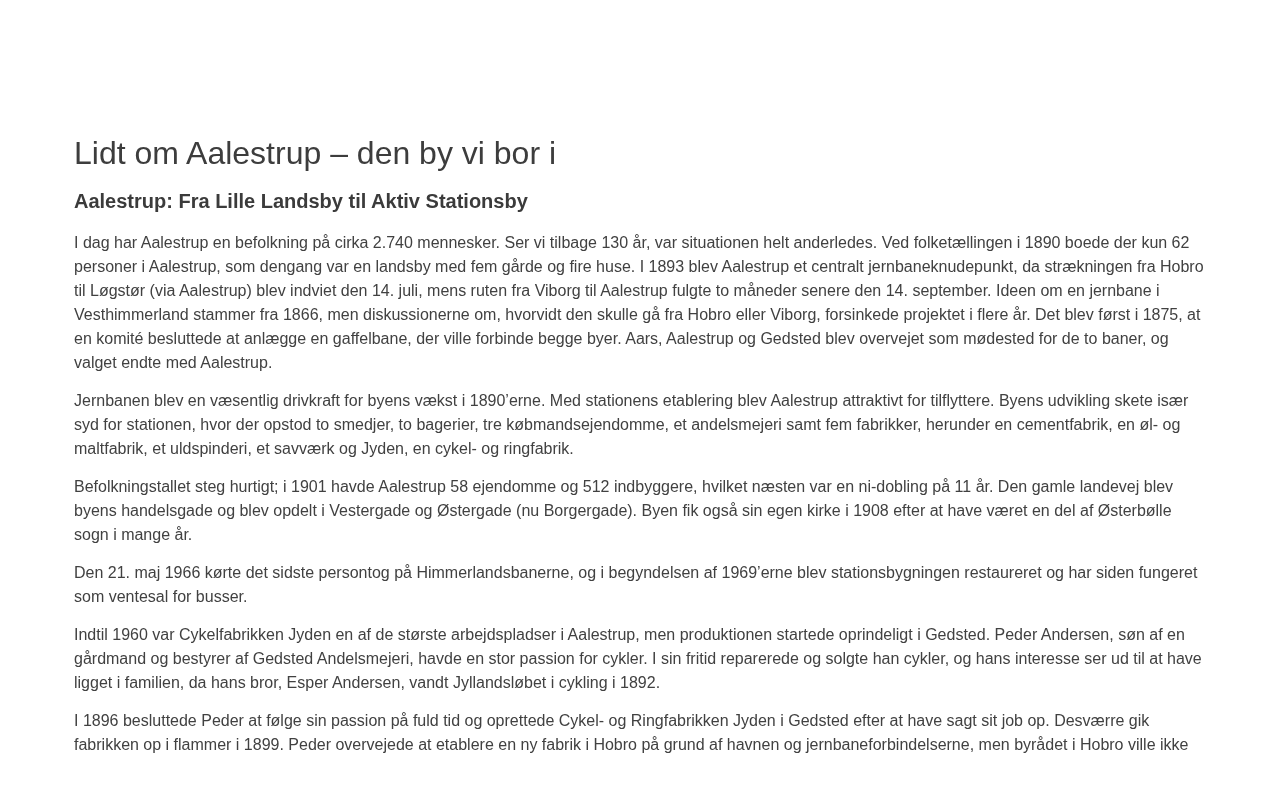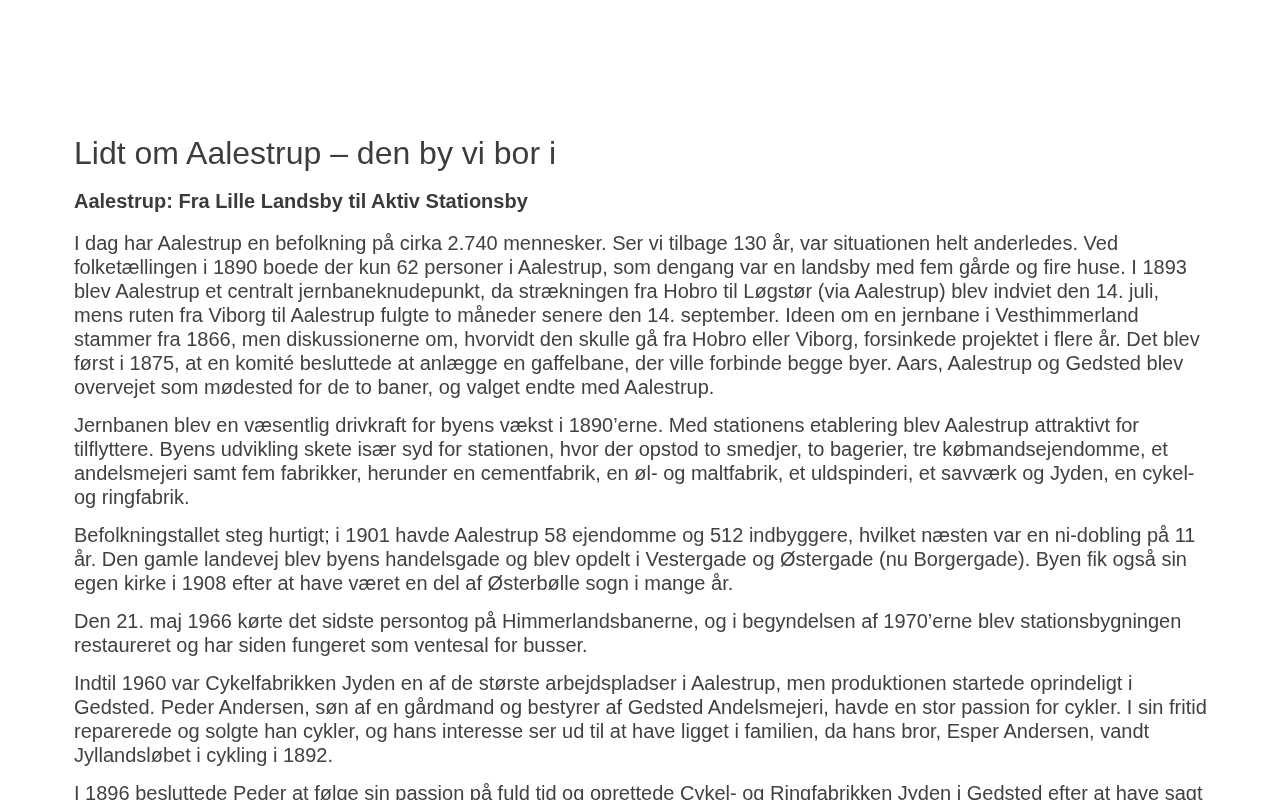--- a/index.html
+++ b/index.html
@@ -29,41 +29,41 @@
   }
   h2.subheading {
     margin: 0 0 18px 0;
     font-size: 20px;
     line-height: 24px;
     font-weight: 700;
     color: #3b3b3b;
   }
   p.body-paragraph {
     margin: 0 0 14px 0;
-    font-size: 20px;
+    font-size: 16px;
     line-height: 24px;
     font-weight: 400;
     color: #414141;
   }
 </style>
 </head>
 <body>
 
 <main class="content">
 
   <h1 class="page-title">Lidt om Aalestrup – den by vi bor i</h1>
 
   <h2 class="subheading">Aalestrup: Fra Lille Landsby til Aktiv Stationsby</h2>
 
   <p class="body-paragraph">I dag har Aalestrup en befolkning på cirka 2.740 mennesker. Ser vi tilbage 130 år, var situationen helt anderledes. Ved folketællingen i 1890 boede der kun 62 personer i Aalestrup, som dengang var en landsby med fem gårde og fire huse. I 1893 blev Aalestrup et centralt jernbaneknudepunkt, da strækningen fra Hobro til Løgstør (via Aalestrup) blev indviet den 14. juli, mens ruten fra Viborg til Aalestrup fulgte to måneder senere den 14. september. Ideen om en jernbane i Vesthimmerland stammer fra 1866, men diskussionerne om, hvorvidt den skulle gå fra Hobro eller Viborg, forsinkede projektet i flere år. Det blev først i 1875, at en komité besluttede at anlægge en gaffelbane, der ville forbinde begge byer. Aars, Aalestrup og Gedsted blev overvejet som mødested for de to baner, og valget endte med Aalestrup.</p>
 
   <p class="body-paragraph">Jernbanen blev en væsentlig drivkraft for byens vækst i 1890’erne. Med stationens etablering blev Aalestrup attraktivt for tilflyttere. Byens udvikling skete især syd for stationen, hvor der opstod to smedjer, to bagerier, tre købmandsejendomme, et andelsmejeri samt fem fabrikker, herunder en cementfabrik, en øl- og maltfabrik, et uldspinderi, et savværk og Jyden, en cykel- og ringfabrik.</p>
 
   <p class="body-paragraph">Befolkningstallet steg hurtigt; i 1901 havde Aalestrup 58 ejendomme og 512 indbyggere, hvilket næsten var en ni-dobling på 11 år. Den gamle landevej blev byens handelsgade og blev opdelt i Vestergade og Østergade (nu Borgergade). Byen fik også sin egen kirke i 1908 efter at have været en del af Østerbølle sogn i mange år.</p>
 
-  <p class="body-paragraph">Den 21. maj 1966 kørte det sidste persontog på Himmerlandsbanerne, og i begyndelsen af 1970’erne blev stationsbygningen restaureret og har siden fungeret som ventesal for busser.</p>
+  <p class="body-paragraph">Den 21. maj 1966 kørte det sidste persontog på Himmerlandsbanerne, og i begyndelsen af 1969’erne blev stationsbygningen restaureret og har siden fungeret som ventesal for busser.</p>
 
 
   <p class="body-paragraph">Indtil 1960 var Cykelfabrikken Jyden en af de største arbejdspladser i Aalestrup, men produktionen startede oprindeligt i Gedsted. Peder Andersen, søn af en gårdmand og bestyrer af Gedsted Andelsmejeri, havde en stor passion for cykler. I sin fritid reparerede og solgte han cykler, og hans interesse ser ud til at have ligget i familien, da hans bror, Esper Andersen, vandt Jyllandsløbet i cykling i 1892.</p>
 
   <p class="body-paragraph">I 1896 besluttede Peder at følge sin passion på fuld tid og oprettede Cykel- og Ringfabrikken Jyden i Gedsted efter at have sagt sit job op. Desværre gik fabrikken op i flammer i 1899. Peder overvejede at etablere en ny fabrik i Hobro på grund af havnen og jernbaneforbindelserne, men byrådet i Hobro ville ikke</p>
 
 </main>
 
 </body></html>

